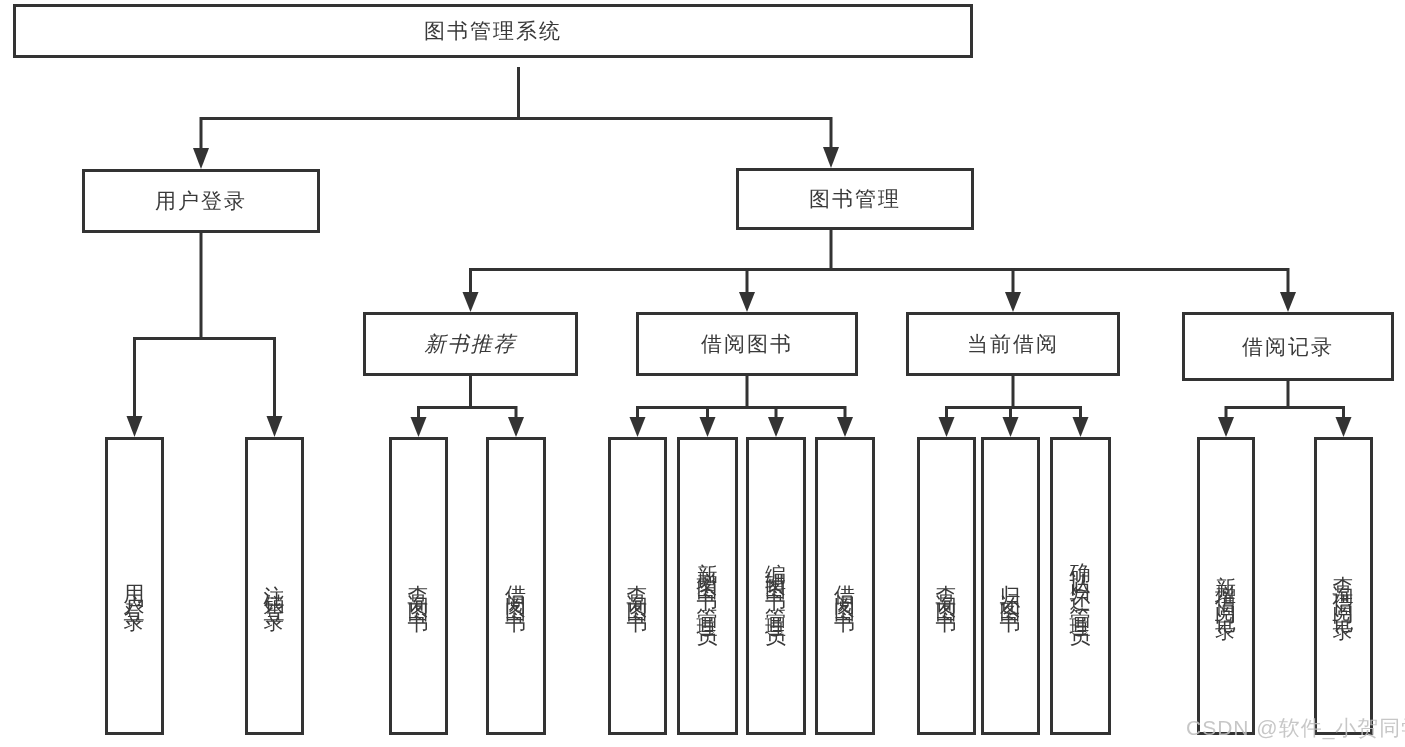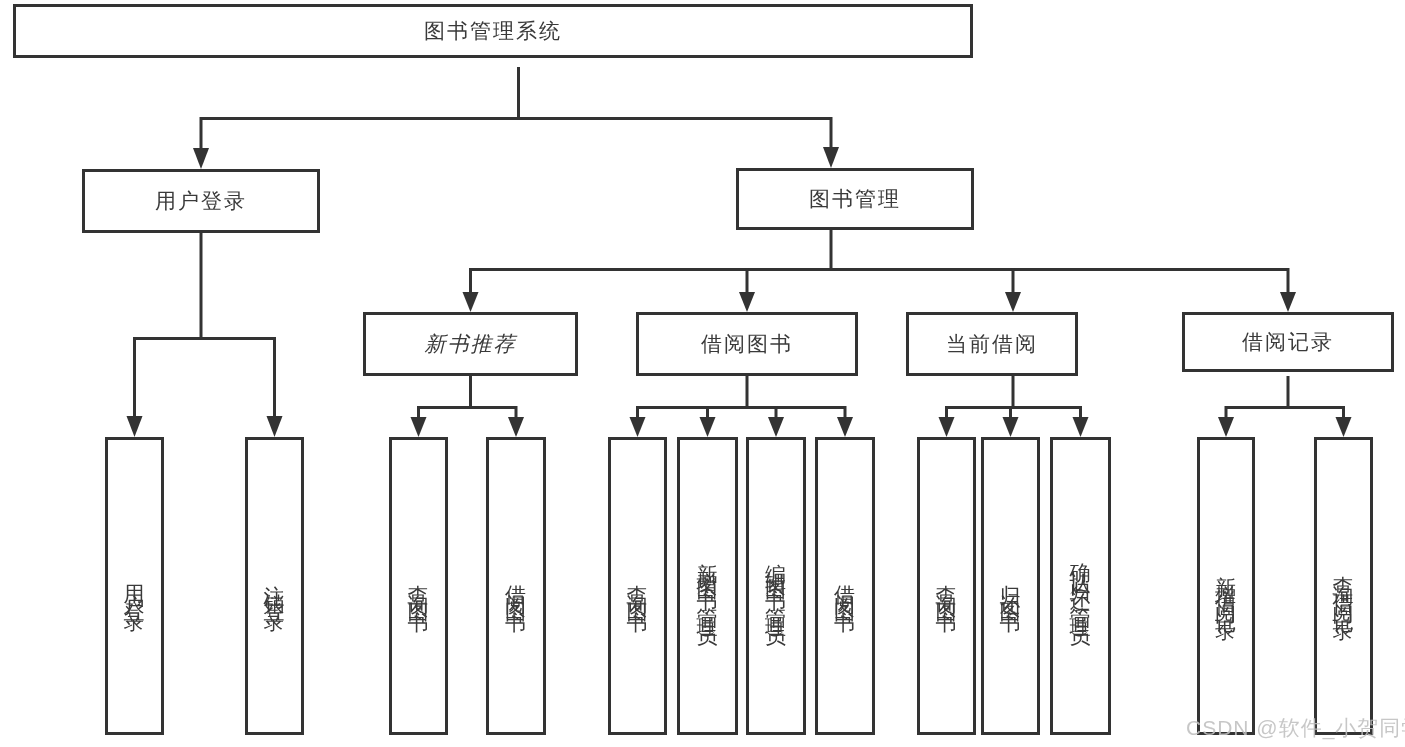--- a/index.html
+++ b/index.html
@@ -55,22 +55,22 @@
     letter-spacing:9px;
     line-height:1;
     white-space:normal;
   }
   
   .n-root   {left:13px;  top:4px;  width:960px; height:54px;}
   .n-login  {left:82px;  top:169px; width:238px;  height:64px;}
   .n-mgmt   {left:712px; top:168px; width:238px;  height:62px;margin-left:24px;}
   .n-newrec {left:363px; top:312px; width:215px;  height:64px;font-style:italic;}
   .n-borrow {left:636px; top:312px; width:222px;  height:64px;}
-  .n-current{left:906px; top:312px; width:172px;  height:64px;}
-  .n-records{left:1182px;top:312px; width:212px;  height:60px;}
+  .n-current{left:906px; top:312px; width:214px;  height:64px;}
+  .n-records{left:1182px;top:312px; width:212px;  height:69px;}
   
   .leaf{top:437px;height:298px;}
   .n-a1{left:105px; width:59px;}
   .n-a2{left:245px; width:59px;}
   .n-b1{left:389px; width:59px;}
   .n-b2{left:486px; width:60px;}
   .n-c1{left:608px; width:59px;}
   .n-c2{left:677px; width:61px;}
   .n-c3{left:746px; width:60px;}
   .n-c4{left:815px; width:60px;}

